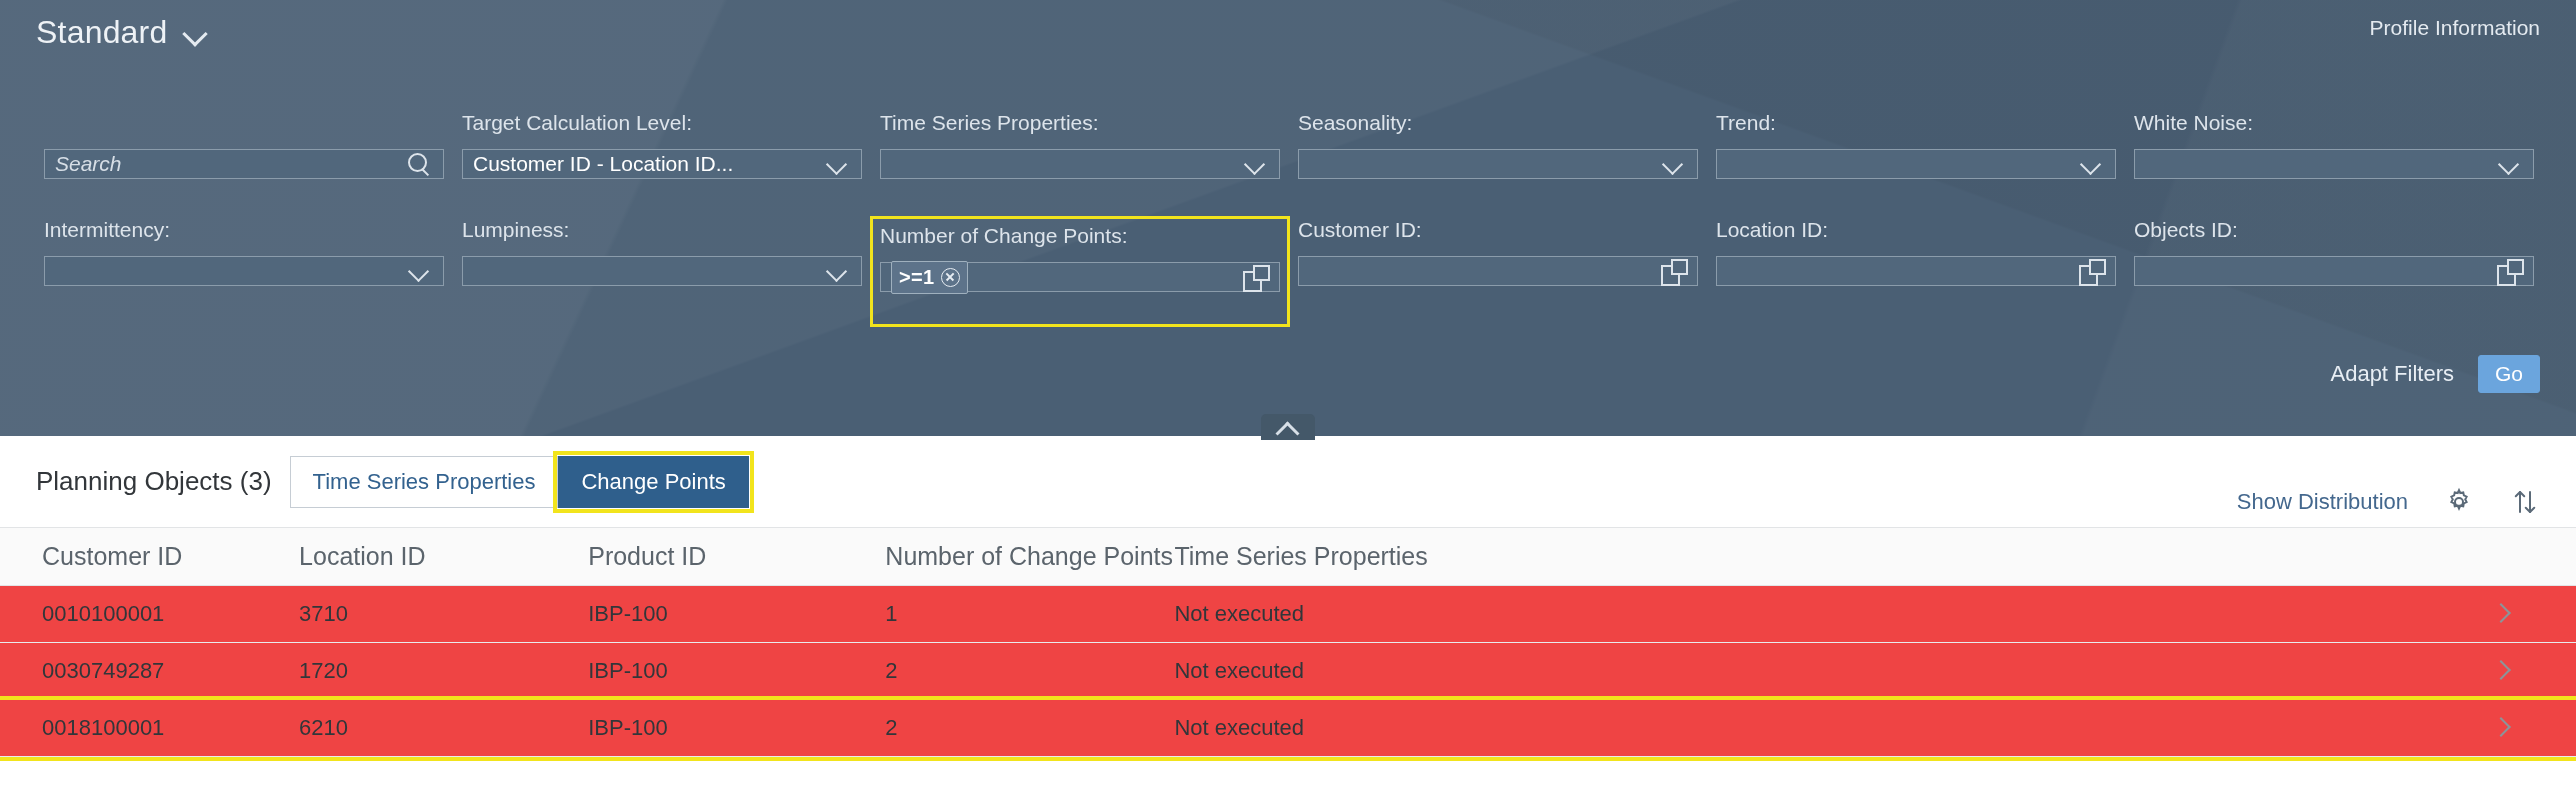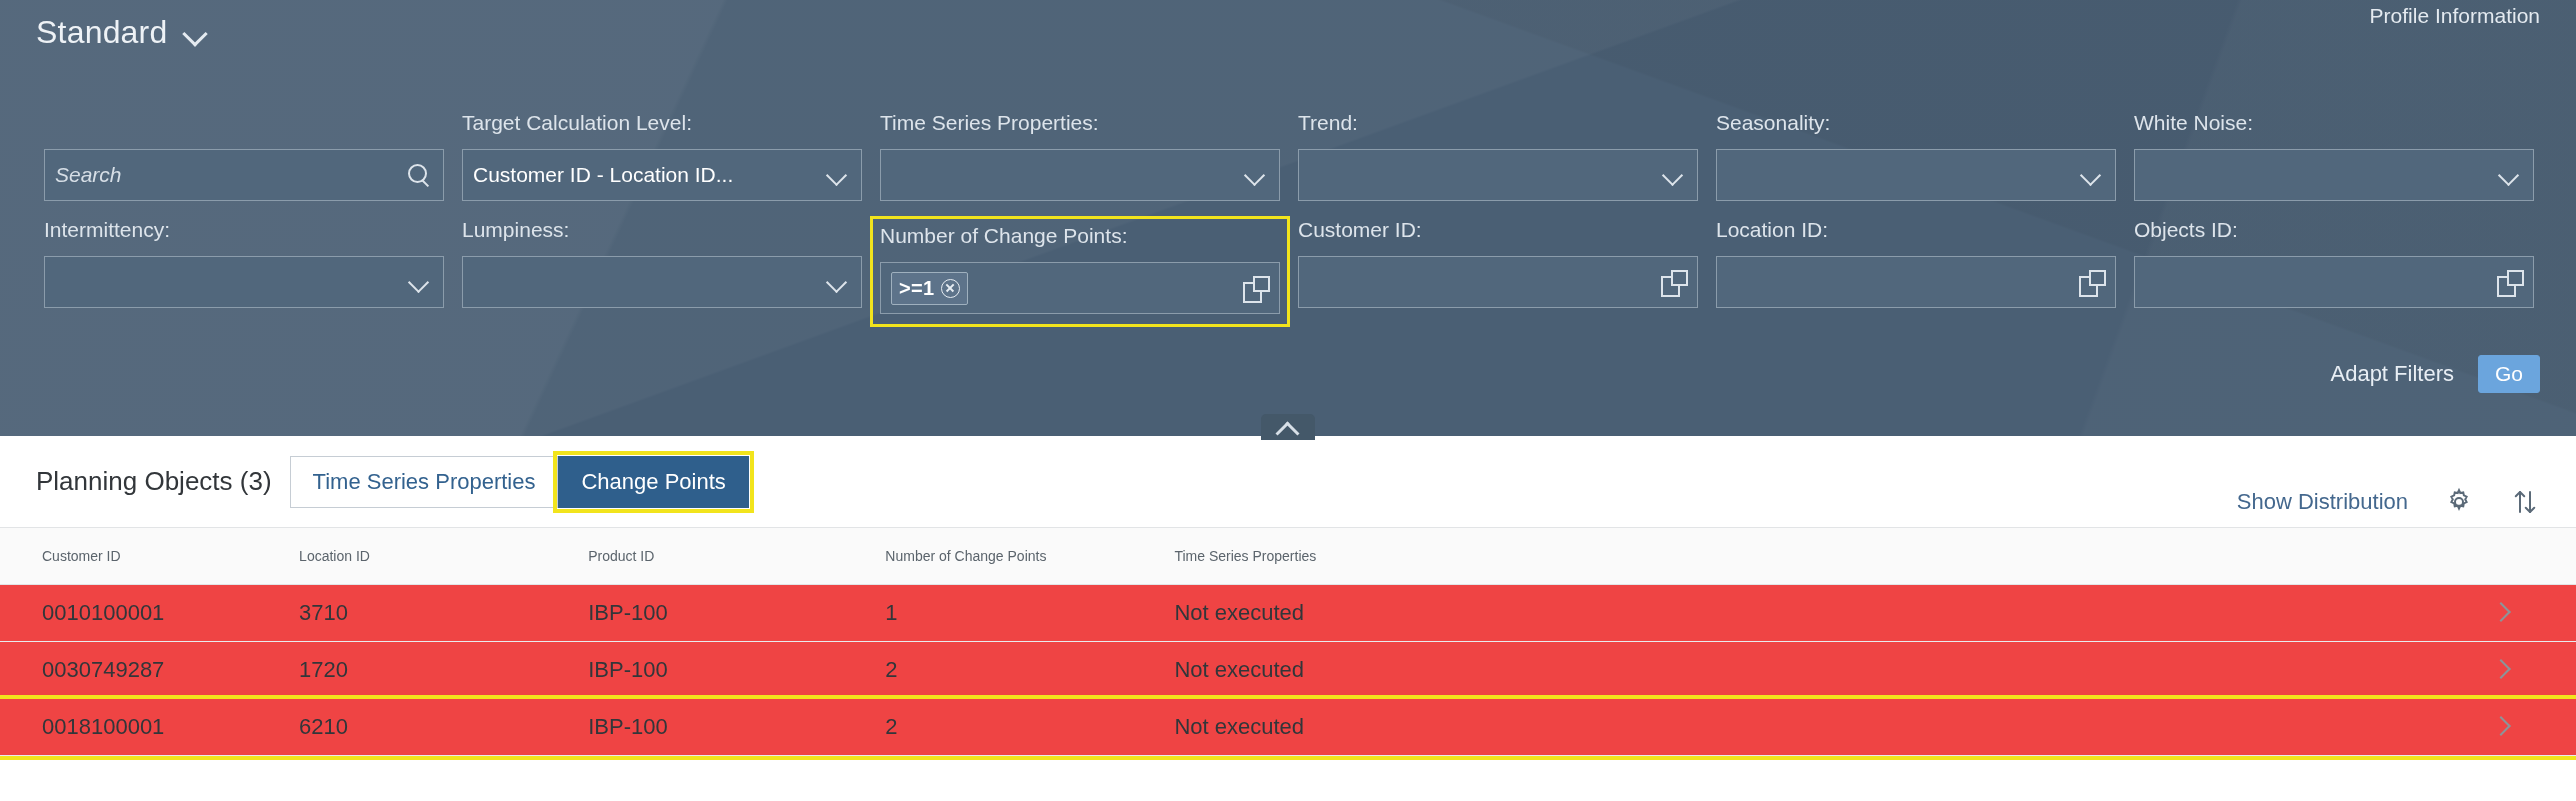--- a/index.html
+++ b/index.html
@@ -56,21 +56,21 @@
     position: absolute;
     left: 3px; top: 4px;
     width: 15px; height: 15px;
     border-right: 3px solid #e5ebf1;
     border-bottom: 3px solid #e5ebf1;
     transform: rotate(45deg);
   }
 
   .profile-info {
     position: absolute;
-    right: 36px; top: 4px;
+    right: 36px; top: 16px;
     font-size: 21px;
     color: #e4eaf0;
     cursor: pointer;
   }
 
   
   .filter-grid {
     position: absolute;
     left: 36px;
     top: 111px;
@@ -95,21 +95,21 @@
     font-size: 21px;
     color: #dde4eb;
     margin-bottom: 12px;
     white-space: nowrap;
     height: 26px;
   }
   .f-label.spacer { visibility: hidden; }
 
   .f-input {
     position: relative;
-    height: 52px;
+    height: 30px;
     border: 1px solid #8b9cab;
     background: #51677c;
     display: flex;
     align-items: center;
     padding: 0 10px;
     cursor: text;
   }
   .f-input .ph {
     font-size: 21px;
     color: #d6dee6;
@@ -349,21 +349,21 @@
 
   
   table.obj-table {
     width: 2576px;
     border-collapse: collapse;
     table-layout: fixed;
   }
   table.obj-table th {
     text-align: left;
     font-weight: normal;
-    font-size: 14px;
+    font-size: 25px;
     color: #5b646c;
     padding: 14px 0 14px 0;
     background: #fafafa;
     border-top: 1px solid #e2e4e6;
     border-bottom: 1px solid #e2e4e6;
     height: 57px;
   }
   table.obj-table td {
     font-size: 22px;
     color: #32363a;
@@ -443,31 +443,31 @@
         <div class="f-label">Time Series Properties:</div>
         <div class="f-input">
           <span class="val"></span>
           <span class="icon-right">
               <span class="ico-chev"></span>
             </span>
         </div>
       </div>
 
       <div class="filter-cell">
+        <div class="f-label">Seasonality:</div>
+        <div class="f-input">
+          <span class="val"></span>
+          <span class="icon-right">
+              <span class="ico-chev"></span>
+            </span>
+        </div>
+      </div>
+
+      <div class="filter-cell">
         <div class="f-label">Trend:</div>
-        <div class="f-input">
-          <span class="val"></span>
-          <span class="icon-right">
-              <span class="ico-chev"></span>
-            </span>
-        </div>
-      </div>
-
-      <div class="filter-cell">
-        <div class="f-label">Seasonality:</div>
         <div class="f-input">
           <span class="val"></span>
           <span class="icon-right">
               <span class="ico-chev"></span>
             </span>
         </div>
       </div>
 
       <div class="filter-cell">
         <div class="f-label">White Noise:</div>

